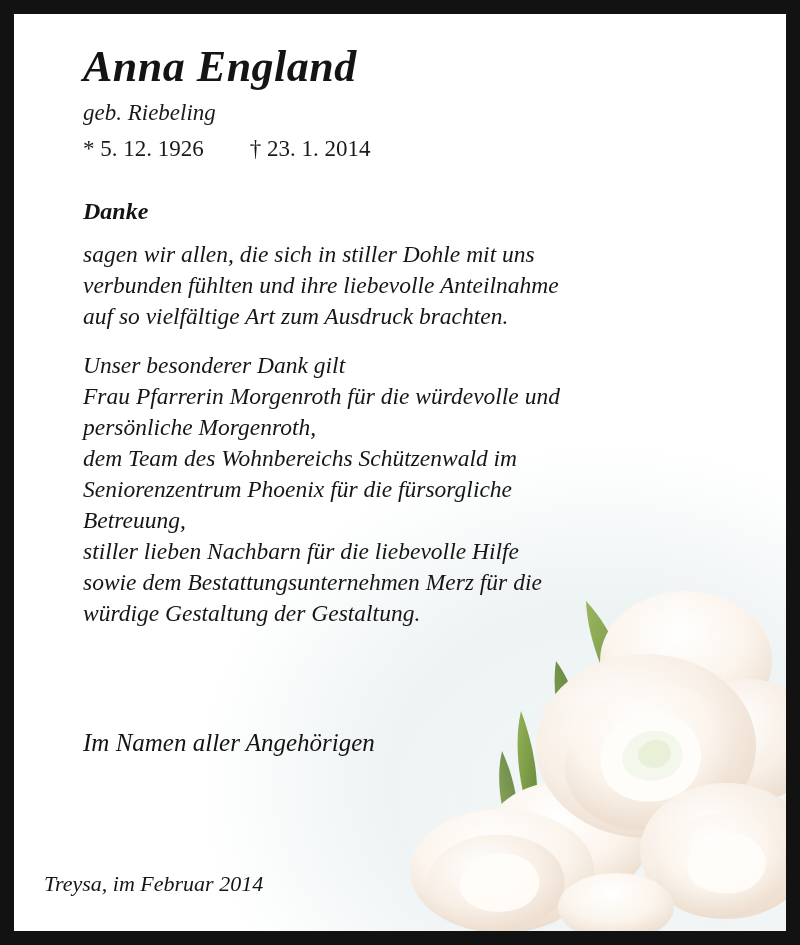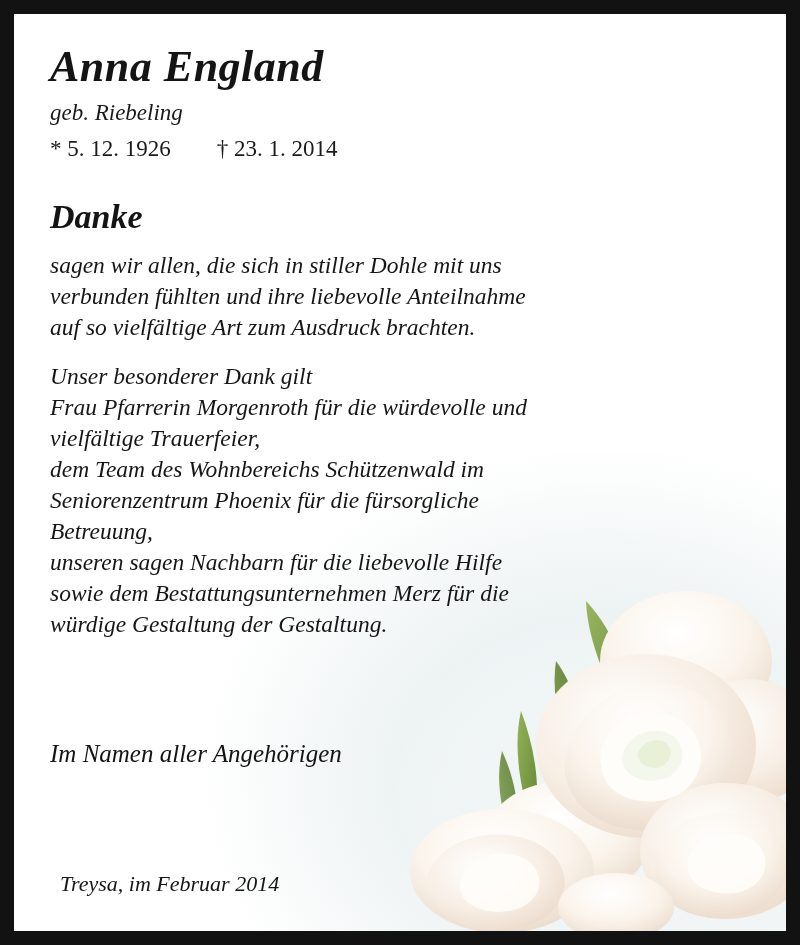--- a/index.html
+++ b/index.html
@@ -13,20 +13,21 @@
     font-family: "Liberation Serif", "DejaVu Serif", serif;
   }
   .obituary {
     position: relative;
     width: 800px;
     height: 945px;
     box-sizing: border-box;
     border: 14px solid #121212;
     background: #fca5a5;
     overflow: hidden;
+    padding-left: 33px;
   }
   .paper {
     position: absolute;
     inset: 0;
     background: #ffffff;
   }
   
   .bg-wash {
     position: absolute;
     right: -60px;
@@ -56,21 +57,21 @@
     color: #1a1a1a;
     margin: 0 0 10px 0;
   }
   .dates {
     font-size: 23px;
     color: #1a1a1a;
     margin: 0 0 36px 0;
     white-space: pre;
   }
   .thanks-head {
-    font-size: 34px;
+    font-size: 24px;
     font-weight: bold;
     font-style: italic;
     color: #141414;
     margin: 0 0 14px 0;
   }
   .para {
     font-size: 23.5px;
     font-style: italic;
     color: #161616;
     line-height: 1.32;
@@ -94,21 +95,21 @@
   }
   .closing-line2 {
     font-size: 25px;
     font-style: italic;
     font-weight: bold;
     color: #101010;
     margin: 0;
   }
   .place-date {
     position: absolute;
-    left: 46px;
+    left: 30px;
     bottom: 34px;
     z-index: 3;
     font-size: 22px;
     font-style: italic;
     color: #161616;
   }
   
   .flowers {
     position: absolute;
     right: 0;
@@ -202,25 +203,25 @@
 
     <p class="para">
       <span class="line">sagen wir allen, die sich in stiller Dohle mit uns</span>
       <span class="line">verbunden fühlten und ihre liebevolle Anteilnahme</span>
       <span class="line">auf so vielfältige Art zum Ausdruck brachten.</span>
     </p>
 
     <p class="para tight">
       <span class="line">Unser besonderer Dank gilt</span>
       <span class="line">Frau Pfarrerin Morgenroth für die würdevolle und</span>
-      <span class="line">vielfältige Trauerfeier,</span>
+      <span class="line">persönliche Morgenroth,</span>
       <span class="line">dem Team des Wohnbereichs Schützenwald im</span>
       <span class="line">Seniorenzentrum Phoenix für die fürsorgliche</span>
       <span class="line">Betreuung,</span>
-      <span class="line">unseren sagen Nachbarn für die liebevolle Hilfe</span>
+      <span class="line">stiller lieben Nachbarn für die liebevolle Hilfe</span>
       <span class="line">sowie dem Bestattungsunternehmen Merz für die</span>
       <span class="line">würdige Gestaltung der Gestaltung.</span>
     </p>
 
     <div class="closing">
       <div class="closing-line1">Im Namen aller Angehörigen</div>
     </div>
   </div>
 
   <div class="place-date">Treysa, im Februar 2014</div>

